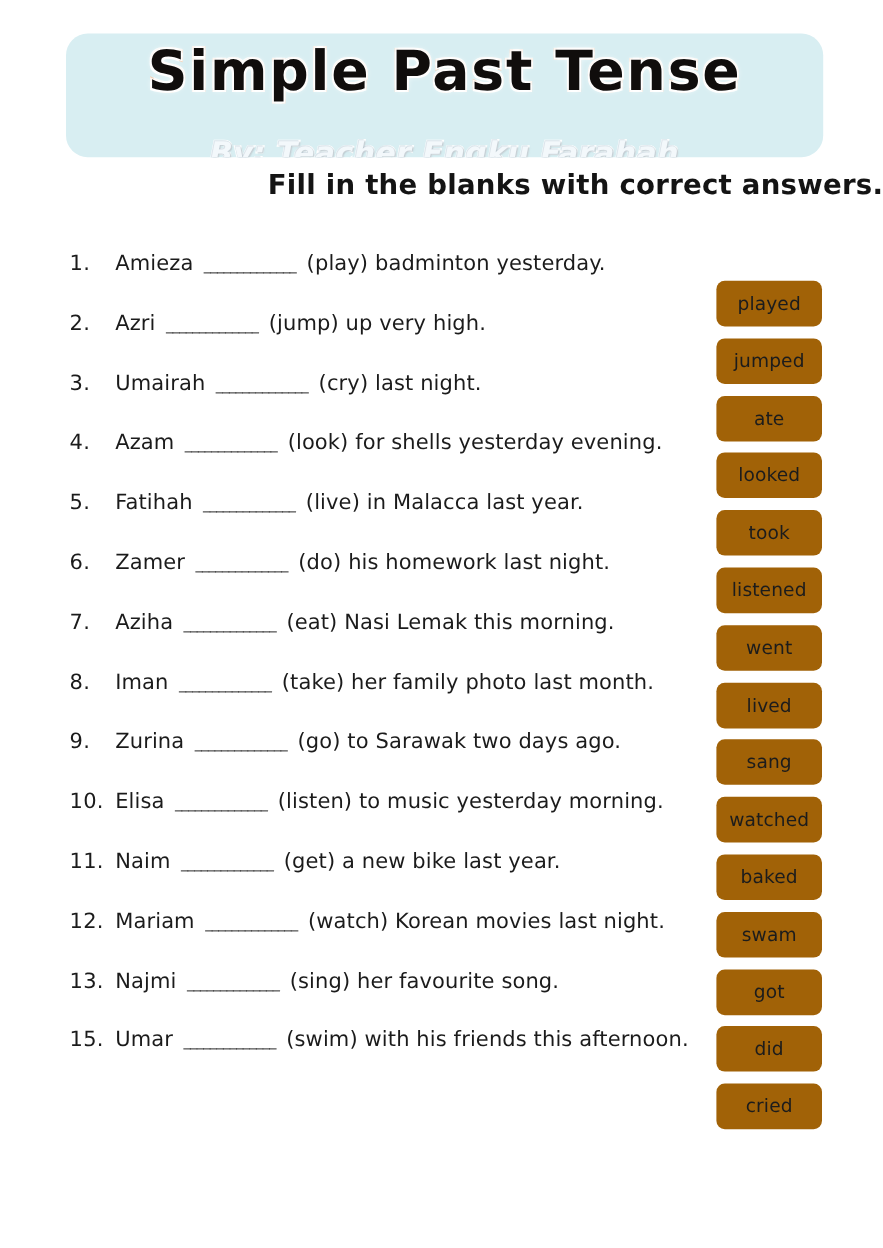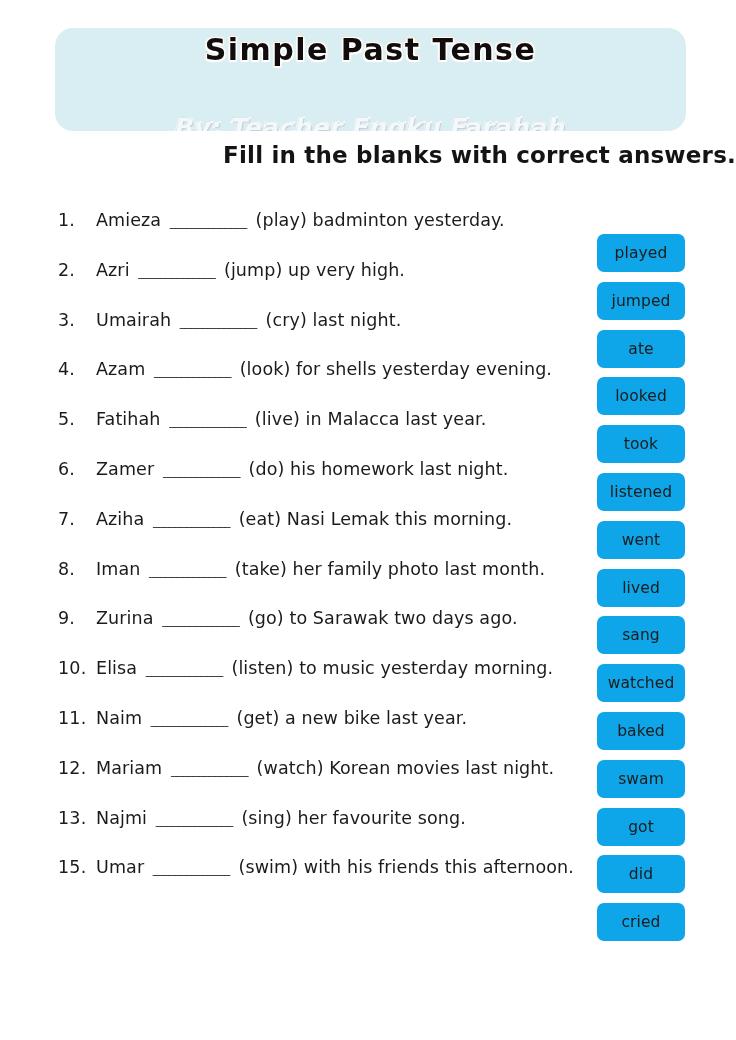--- a/index.html
+++ b/index.html
@@ -26,21 +26,21 @@
     border-radius: 18px;
     overflow: hidden;
   }
   .banner-title {
     position: absolute;
     left: 0;
     right: 0;
     top: 4px;
     text-align: center;
     font-family: "DejaVu Sans", sans-serif;
-    font-size: 30px;
+    font-size: 46px;
     font-weight: bold;
     letter-spacing: 1.5px;
     color: #100d0c;
     -webkit-text-stroke: 3.0px #f6cbaa;
     paint-order: stroke fill;
     text-shadow:
        0 0 2px #ffffff,
        0 0 5px #ffffff,
        1.5px 1.5px 0 rgba(255,255,255,0.95),
       -1.5px 1.5px 0 rgba(255,255,255,0.95),
@@ -125,21 +125,21 @@
   .wordbank {
     position: absolute;
     left: 597px;
     top: 234px;
     width: 88px;
   }
   .word-chip {
     width: 88px;
     height: 38px;
     margin-bottom: 9.8px;
-    background: #0ea5e9;
+    background: #a16207;
     border-radius: 7px;
     display: flex;
     align-items: center;
     justify-content: center;
     font-family: "DejaVu Sans", sans-serif;
     font-size: 15.5px;
     color: #1c1c1c;
     letter-spacing: 0.1px;
     box-sizing: border-box;
   }

